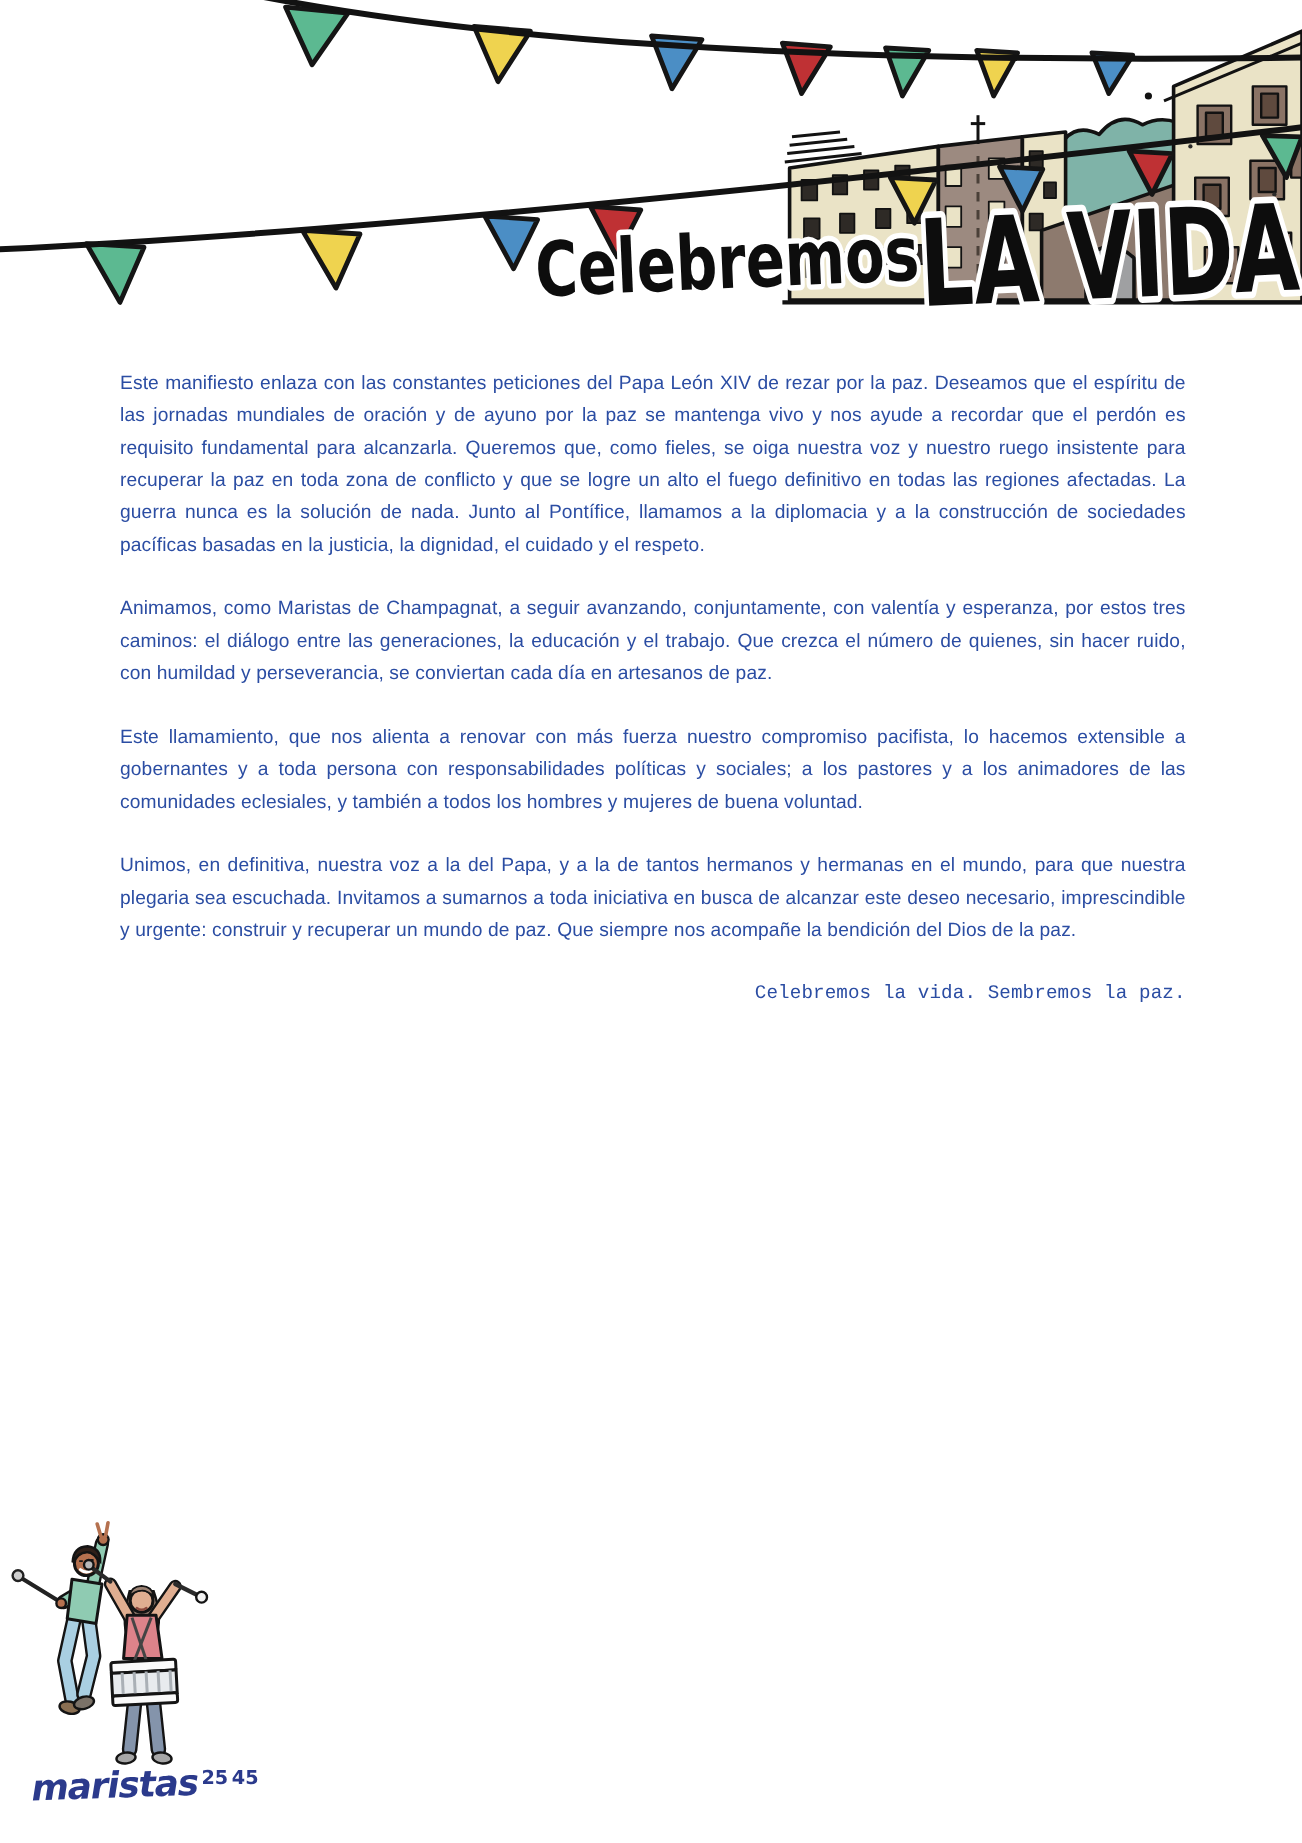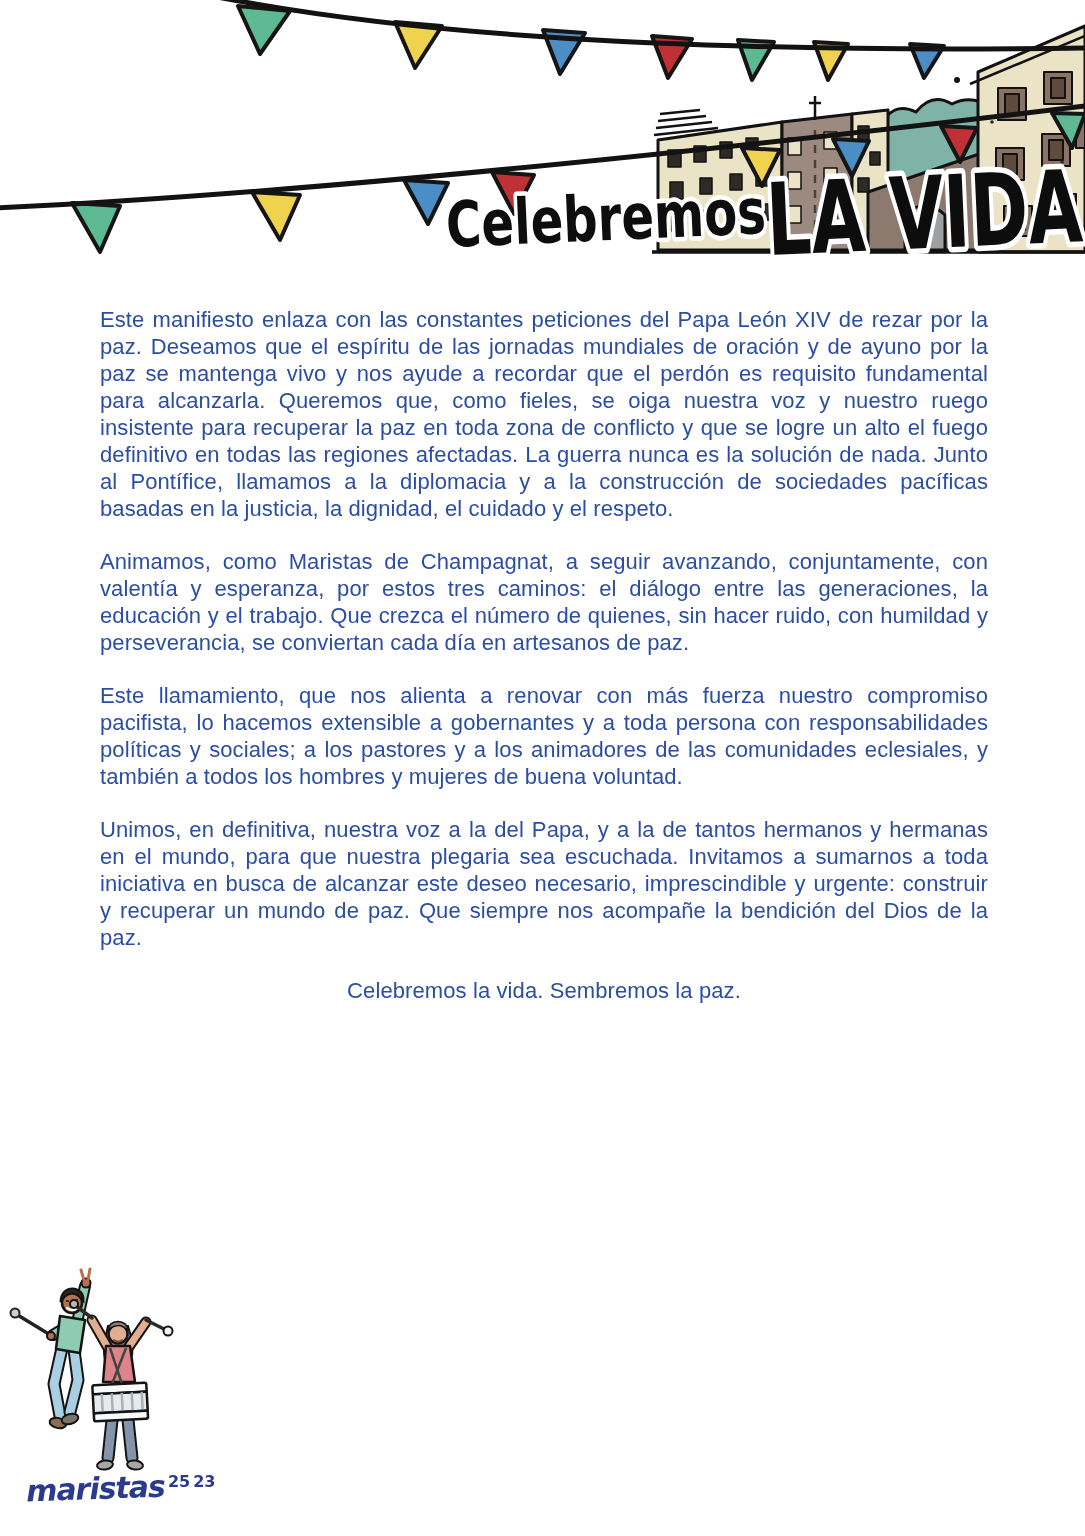--- a/index.html
+++ b/index.html
@@ -24,27 +24,27 @@
     font-weight:900;
     fill:#0d0d0d;
     stroke:#ffffff;
     paint-order:stroke;
     stroke-linejoin:round;
   }
   
   main{padding:44px 97px 0 100px;}
   main p{
     margin:0 0 26px 0;
-    font-size:22px;
+    font-size:16px;
     line-height:27px;
     text-align:justify;
     color:var(--body-text);
     letter-spacing:0.1px;
   }
-  main p:last-child{margin-bottom:12px;text-align:center;}
+  main p:last-child{margin-bottom:12px;text-align:right;font-family:Liberation Mono, monospace;}
   
   .footer-art{position:absolute;left:8px;top:1256px;width:175px;height:222px;}
   .logo-row{
     position:absolute;left:26px;top:1474px;
     display:flex;align-items:flex-start;gap:3px;
     color:var(--logo-blue);
   }
   .logo-text{
     font-family:"DejaVu Sans",sans-serif;
     font-style:italic;font-weight:bold;
@@ -233,17 +233,17 @@
         <line x1="134" y1="137" x2="134" y2="156" stroke="#aab0b6" stroke-width="2.5"></line>
         <rect x="85" y="156" width="54" height="8" rx="2" fill="#fafafa" stroke="#141414" stroke-width="2.5"></rect>
       </g>
     </g>
   </svg>
 
   <div class="logo-row">
     <span class="logo-text">maristas</span>
     <span class="logo-years">
       <span>25</span>
-      <span>23</span>
+      <span>45</span>
     </span>
   </div>
 
 </div>
 
 </body></html>

